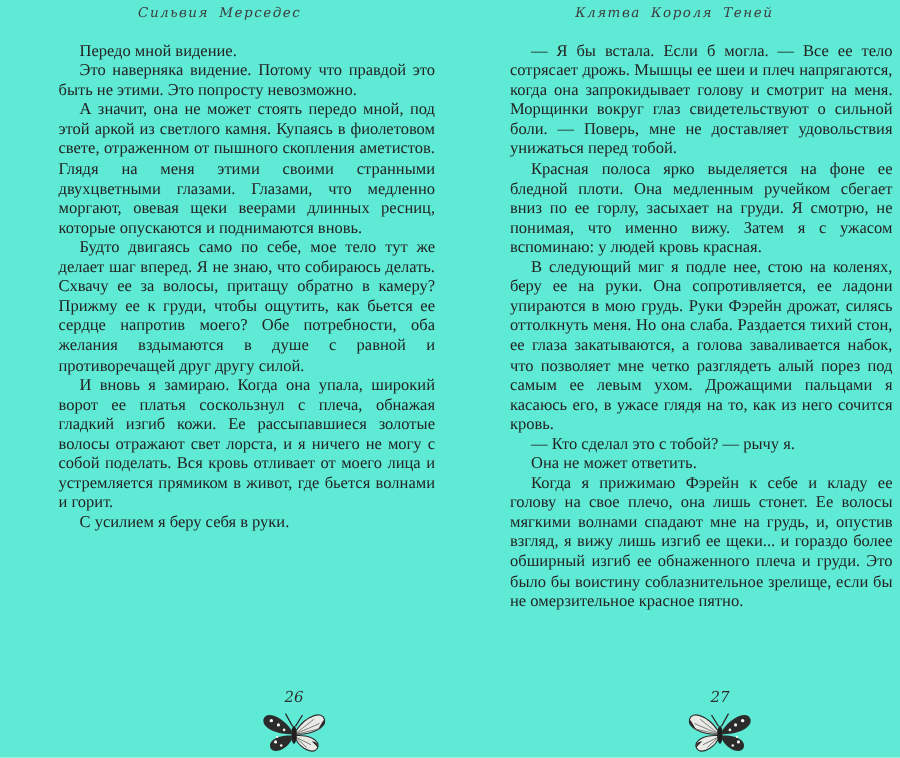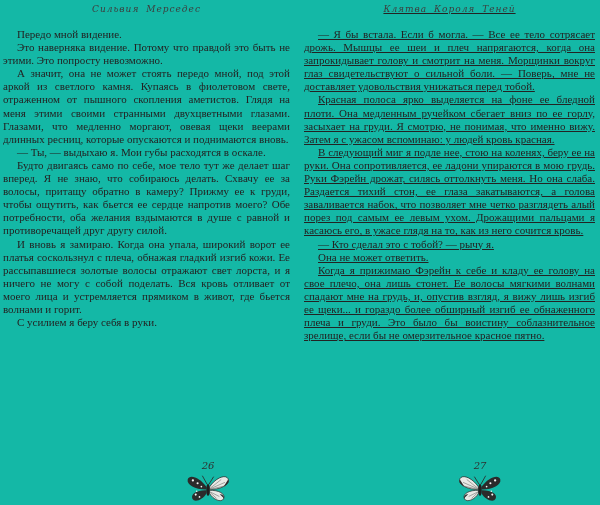--- a/index.html
+++ b/index.html
@@ -4,61 +4,62 @@
 <style>
   html, body {
     margin: 0; padding: 0;
     width: 600px; height: 505px;
     overflow: hidden;
     background: #fbfbfa;
   }
   .spread {
     display: flex;
     width: 600px; height: 505px;
-    background: #14b8a6;
+    background: #5eead4;
     font-family: "Liberation Serif", serif;
     color: #232323;
   }
   .page {
     position: relative;
     width: 300px; height: 505px;
     box-sizing: border-box;
   }
   .page-left  { padding: 4px 10px 0 3px; }
-  .page-right { padding: 4px 5px 0 4px; text-decoration: underline; }
+  .page-right { padding: 4px 5px 0 4px; }
   .running-header {
     text-align: center;
     font-family: "DejaVu Serif", serif;
     font-style: italic;
     font-size: 9px;
     letter-spacing: 1px;
     word-spacing: 3px;
     color: #3d3d3d;
     white-space: nowrap;
   }
   .body-text {
     margin-top: 14px;
     font-size: 11px;
     line-height: 13.1px;
     text-align: justify;
     hyphens: auto;
+    margin-left: 36px;
     -webkit-hyphens: auto;
   }
   .body-text p {
     margin: 0;
     padding: 0;
     text-indent: 14px;
   }
   .page-footer {
     position: absolute;
     bottom: 0;
     width: 64px;
     text-align: center;
   }
-  .page-left  .page-footer { left: 176px; }
+  .page-left  .page-footer { left: 164px; }
   .page-right .page-footer { left: 148px; margin-top: 40px; }
   .page-number {
     font-family: "DejaVu Serif", serif;
     font-style: italic;
     font-size: 10px;
     color: #2e2e2e;
     line-height: 11px;
   }
   .butterfly { display: block; margin: 0 auto; width: 46px; height: 34px; }
   .butterfly.flip { transform: scaleX(-1); }
@@ -67,21 +68,20 @@
 <body>
 
 <div class="spread">
 
   <section class="page page-left">
     <div class="running-header">Сильвия Мерседес</div>
     <div class="body-text">
       <p>Передо мной видение.</p>
       <p>Это наверняка видение. Потому что правдой это быть не этими. Это попросту невозможно.</p>
       <p>А значит, она не может стоять передо мной, под этой аркой из светлого камня. Купаясь в фиолетовом свете, отраженном от пышного скопления аметистов. Глядя на меня этими своими странными двухцветными глазами. Глазами, что медленно моргают, овевая щеки веерами длинных ресниц, которые опускаются и поднимаются вновь.</p>
-      <p>— Ты, — выдыхаю я. Мои губы расходятся в оскале.</p>
       <p>Будто двигаясь само по себе, мое тело тут же делает шаг вперед. Я не знаю, что собираюсь делать. Схвачу ее за волосы, притащу обратно в камеру? Прижму ее к груди, чтобы ощутить, как бьется ее сердце напротив моего? Обе потребности, оба желания вздымаются в душе с равной и противоречащей друг другу силой.</p>
       <p>И вновь я замираю. Когда она упала, широкий ворот ее платья соскользнул с плеча, обнажая гладкий изгиб кожи. Ее рассыпавшиеся золотые волосы отражают свет лорста, и я ничего не могу с собой поделать. Вся кровь отливает от моего лица и устремляется прямиком в живот, где бьется волнами и горит.</p>
       <p>С усилием я беру себя в руки.</p>
     </div>
     <div class="page-footer">
       <div class="page-number">26</div>
       <svg class="butterfly" viewBox="0 0 48 36" xmlns="http://www.w3.org/2000/svg">
         <path d="M23 14 L18 5 M25 14 L30 6" stroke="#2a2a2a" stroke-width="0.9" fill="none"></path>
 
         <path d="M22.5 17 C15 6 4 3 2.5 9 C1 15 12 20 22.5 19.5 Z" fill="#2b2b2b"></path>

